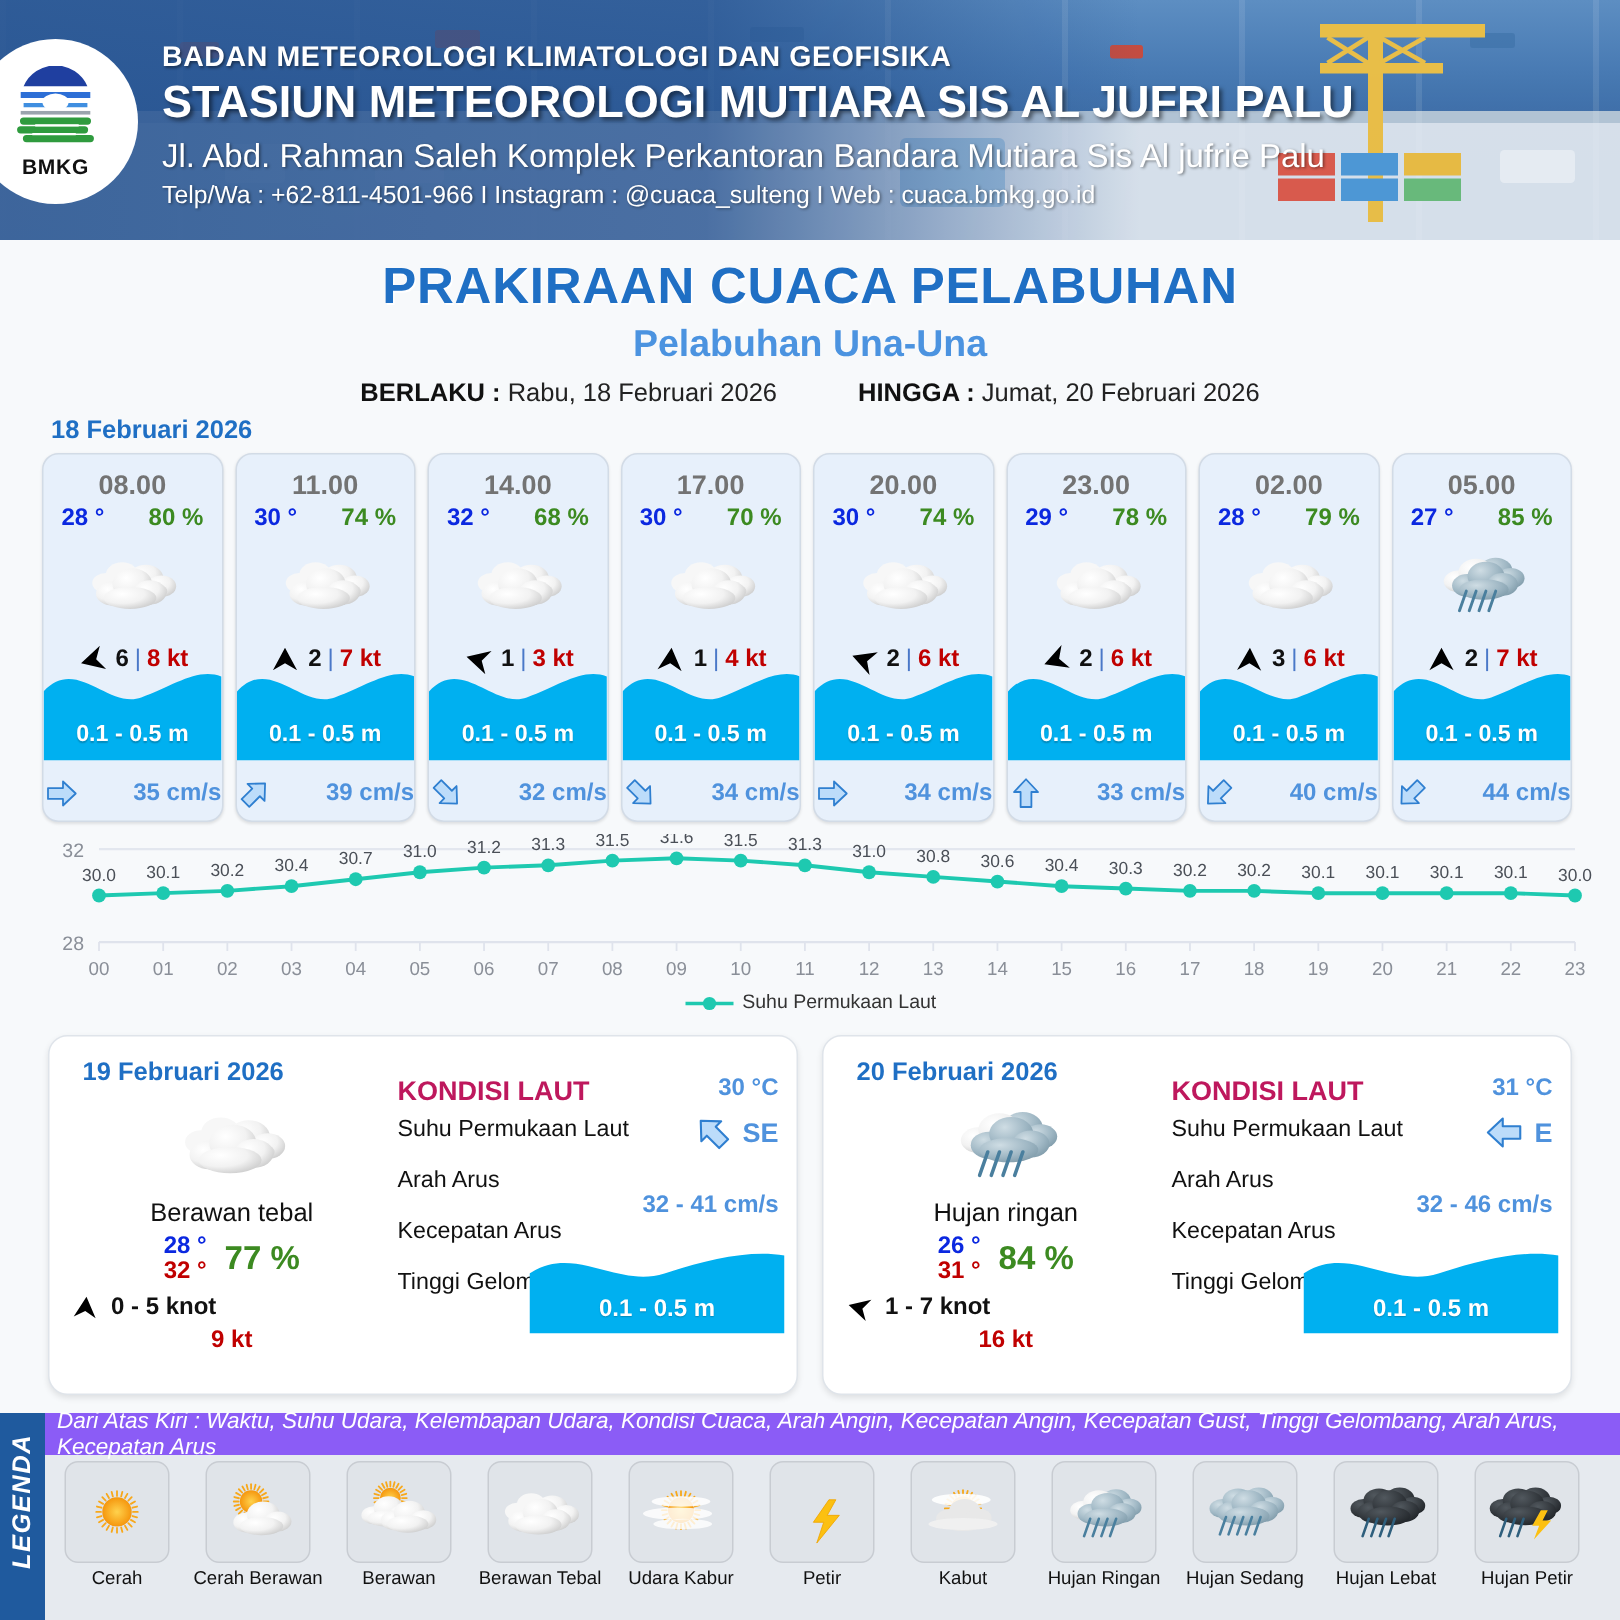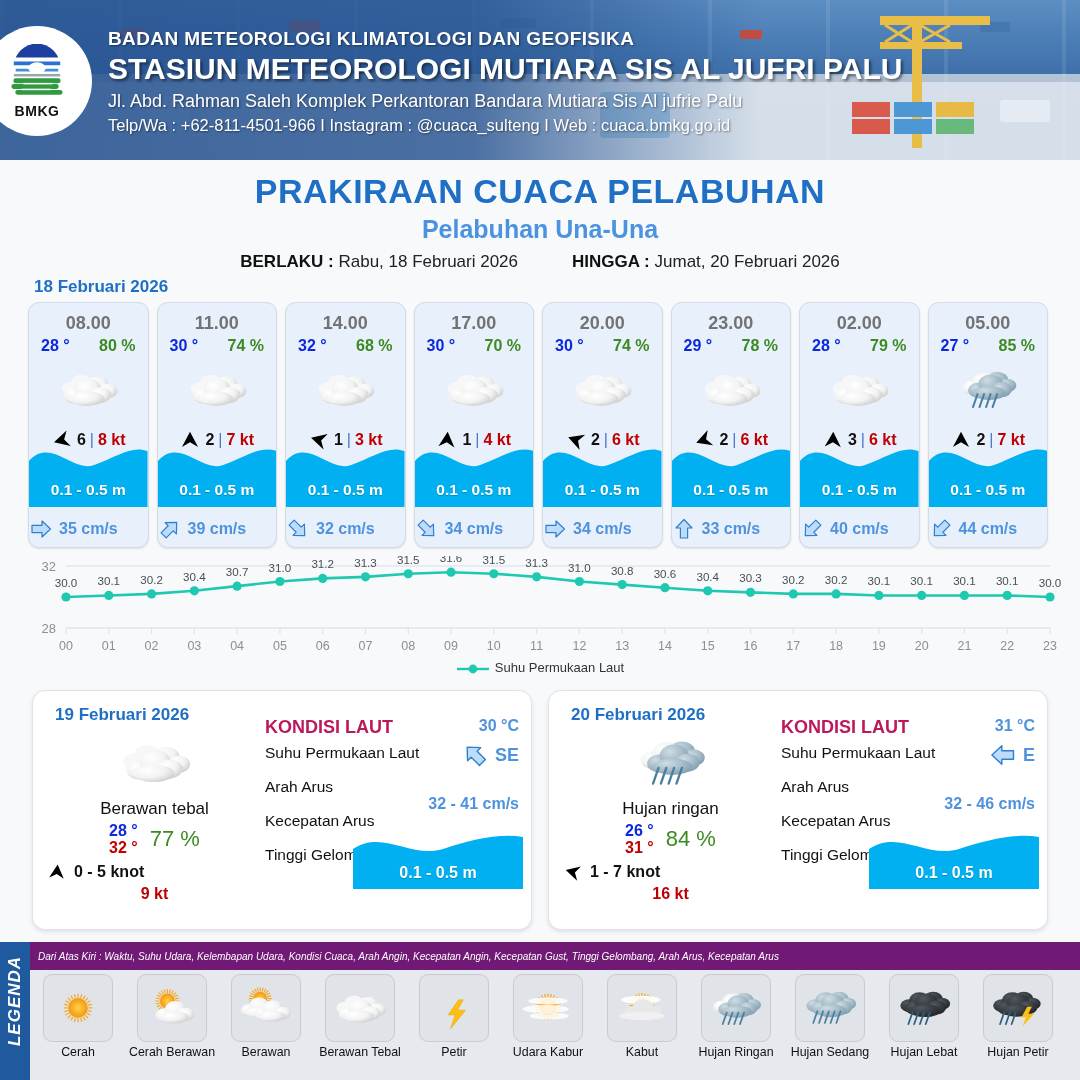--- a/index.html
+++ b/index.html
@@ -44,21 +44,21 @@
 
   #hdr-texts { position:absolute; left:108px; top:28px; width:900px; }
   .hdr-l1 {
     font-size:19px; font-weight:bold; color:#fff; letter-spacing:.4px;
     text-shadow:1px 1px 2px rgba(0,0,0,.45);
   }
   .hdr-l2 {
     font-size:30px; font-weight:bold; color:#fff; letter-spacing:0px; margin-top:2px;
     text-shadow:2px 2px 3px rgba(0,0,0,.5);
   }
-  .hdr-l3 { font-size:18px; color:#fff; margin-top:5px; text-shadow:1px 1px 2px rgba(0,0,0,.45); }
+  .hdr-l3 { font-size:22px; color:#fff; margin-top:5px; text-shadow:1px 1px 2px rgba(0,0,0,.45); }
   .hdr-l4 { font-size:16.5px; color:#fff; margin-top:4px; text-shadow:1px 1px 2px rgba(0,0,0,.45); }
 
   
   #title-main {
     position:absolute; left:0; top:172px; width:1080px; text-align:center;
     font-size:34px; font-weight:bold; color:#1f6fc4; letter-spacing:.5px;
     text-shadow:1px 1px 0 rgba(255,255,255,.9);
   }
   #title-sub {
     position:absolute; left:0; top:215px; width:1080px; text-align:center;
@@ -103,21 +103,21 @@
   .wave-zone {
     position:absolute; left:0; bottom:40px; width:100%; height:68px;
   }
   .wave-svg { position:absolute; left:0; bottom:0; width:100%; height:68px; }
   .c-wave-txt {
     position:absolute; left:0; bottom:8px; width:100%; text-align:center;
     font-size:15.5px; font-weight:bold; color:#fff; text-shadow:0 1px 1px rgba(0,0,0,.22);
   }
   .c-cur {
     position:absolute; left:0; bottom:6px; width:100%;
-    display:flex; align-items:center; justify-content:flex-start; gap:6px;
+    display:flex; align-items:center; justify-content:space-between; gap:6px;
   }
   .c-cur-txt { font-size:16px; font-weight:bold; color:#4f92dd; }
 
   
   #chart {
     position:absolute; left:20px; top:556px; width:1044px; height:130px;
   }
   #chart-legend {
     position:absolute; left:0; top:660px; width:1080px; text-align:center;
     font-size:13px; color:#333;
@@ -138,21 +138,21 @@
     position:absolute; left:22px; top:14px;
     font-size:17px; font-weight:bold; color:#1f6fc4;
   }
   .dp-left { position:absolute; left:14px; top:40px; width:215px; text-align:center; }
   .dp-icon { height:62px; display:flex; align-items:center; justify-content:center; }
   .dp-cond { font-size:17px; color:#111; margin-top:6px; }
   .dp-tr { display:flex; align-items:center; justify-content:center; gap:12px; margin-top:3px; }
   .dp-temps { display:flex; flex-direction:column; line-height:1.08; }
   .dp-tmin { font-size:16px; font-weight:bold; color:#0b28e0; }
   .dp-tmax { font-size:16px; font-weight:bold; color:#c00000; }
-  .dp-hum { font-size:22px; font-weight:normal; color:#3c8a21; }
+  .dp-hum { font-size:22px; font-weight:bold; color:#3c8a21; }
   .dp-wind { display:flex; align-items:center; justify-content:flex-start; gap:7px; margin-top:5px; }
   .dp-wind-txt { font-size:16px; font-weight:bold; color:#111; }
   .dp-gust { font-size:16px; font-weight:bold; color:#c00000; margin-top:3px; }
 
   .dp-right { position:absolute; left:232px; top:26px; width:258px; }
   .dp-sea-title { font-size:18px; font-weight:bold; color:#be185d; margin-bottom:6px; }
   .dp-kv { position:relative; height:34px; }
   .dp-k { font-size:15.5px; color:#111; }
   .dp-v { font-size:16px; font-weight:bold; color:#4f92dd; }
   .v-sst { position:absolute; right:4px; top:0; }
@@ -173,21 +173,21 @@
     position:absolute; left:0; top:0; width:30px; height:138px;
     background:#1f5a9e;
   }
   #legend-side span {
     position:absolute; left:-39px; top:49px; width:108px;
     transform:rotate(-90deg); text-align:center;
     color:#fff; font-size:17px; font-weight:bold; font-style:italic; letter-spacing:1px;
   }
   #legend-note {
     position:absolute; left:30px; top:0; width:1050px; height:28px;
-    background:#701a75; color:#fff; font-style:italic; font-size:10px;
+    background:#8b5cf6; color:#fff; font-style:italic; font-size:15px;
     display:flex; align-items:center; padding-left:8px;
   }
   #legend-items {
     position:absolute; left:34px; top:32px; width:1040px; height:100px;
     display:flex; gap:6px;
   }
   .lg-item { width:88px; text-align:center; }
   .lg-box {
     width:70px; height:68px; margin:0 auto;
     background:#e0e4e9; border:1px solid #c8ccd2; border-radius:9px;
@@ -1387,51 +1387,20 @@
               </g>
             </g>
           </svg>
         </div>
         <div class="lg-lbl">Berawan Tebal</div>
       </div>
       <div class="lg-item">
         <div class="lg-box">
           <svg viewBox="0 0 100 78" width="58" height="45">
             <defs>
-              <radialGradient id="gWpetir" cx="35%" cy="32%" r="78%">
-                <stop offset="0%" stop-color="#ffffff"></stop>
-                <stop offset="55%" stop-color="#f2f2f2"></stop>
-                <stop offset="100%" stop-color="#c9c9c9"></stop>
-              </radialGradient>
-              <radialGradient id="gGpetir" cx="35%" cy="30%" r="80%">
-                <stop offset="0%" stop-color="#cfdde4"></stop>
-                <stop offset="60%" stop-color="#9fb7c4"></stop>
-                <stop offset="100%" stop-color="#7d99a8"></stop>
-              </radialGradient>
-              <radialGradient id="gDpetir" cx="35%" cy="28%" r="82%">
-                <stop offset="0%" stop-color="#51585e"></stop>
-                <stop offset="60%" stop-color="#33383d"></stop>
-                <stop offset="100%" stop-color="#1e2226"></stop>
-              </radialGradient>
-              <radialGradient id="gSpetir" cx="50%" cy="50%" r="50%">
-                <stop offset="0%" stop-color="#ffd24d"></stop>
-                <stop offset="100%" stop-color="#f5960d"></stop>
-              </radialGradient>
-            </defs>
-            <g>
-              <path d="M58 24 L40 50 L52 50 L44 74 L70 42 L56 42 L66 24 Z" fill="#fcc011" stroke="#f0a500" stroke-width="1"></path>
-            </g>
-          </svg>
-        </div>
-        <div class="lg-lbl">Petir</div>
-      </div>
-      <div class="lg-item">
-        <div class="lg-box">
-          <svg viewBox="0 0 100 78" width="58" height="45">
-            <defs>
               <radialGradient id="gWudara-kabur" cx="35%" cy="32%" r="78%">
                 <stop offset="0%" stop-color="#ffffff"></stop>
                 <stop offset="55%" stop-color="#f2f2f2"></stop>
                 <stop offset="100%" stop-color="#c9c9c9"></stop>
               </radialGradient>
               <radialGradient id="gGudara-kabur" cx="35%" cy="30%" r="80%">
                 <stop offset="0%" stop-color="#cfdde4"></stop>
                 <stop offset="60%" stop-color="#9fb7c4"></stop>
                 <stop offset="100%" stop-color="#7d99a8"></stop>
               </radialGradient>
@@ -1471,20 +1440,51 @@
               <line x1="64.28941916244324" y1="27.749999999999993" x2="69.05255888325765" y2="24.99999999999999" stroke="#f7a81b" stroke-width="2.1" stroke-linecap="round"></line>
               <line x1="65.93777613376963" y1="31.729485755808394" x2="71.2503681783595" y2="30.305981007744524" stroke="#f7a81b" stroke-width="2.1" stroke-linecap="round"></line>
               <circle cx="50" cy="36" r="15" fill="url(#gSudara-kabur)"></circle>
               <ellipse cx="50" cy="26" rx="34" ry="6" fill="#ffffff" opacity=".85"></ellipse>
               <ellipse cx="46" cy="40" rx="40" ry="7" fill="#ffffff" opacity=".82"></ellipse>
               <ellipse cx="52" cy="52" rx="34" ry="6" fill="#ffffff" opacity=".8"></ellipse>
             </g>
           </svg>
         </div>
         <div class="lg-lbl">Udara Kabur</div>
+      </div>
+      <div class="lg-item">
+        <div class="lg-box">
+          <svg viewBox="0 0 100 78" width="58" height="45">
+            <defs>
+              <radialGradient id="gWpetir" cx="35%" cy="32%" r="78%">
+                <stop offset="0%" stop-color="#ffffff"></stop>
+                <stop offset="55%" stop-color="#f2f2f2"></stop>
+                <stop offset="100%" stop-color="#c9c9c9"></stop>
+              </radialGradient>
+              <radialGradient id="gGpetir" cx="35%" cy="30%" r="80%">
+                <stop offset="0%" stop-color="#cfdde4"></stop>
+                <stop offset="60%" stop-color="#9fb7c4"></stop>
+                <stop offset="100%" stop-color="#7d99a8"></stop>
+              </radialGradient>
+              <radialGradient id="gDpetir" cx="35%" cy="28%" r="82%">
+                <stop offset="0%" stop-color="#51585e"></stop>
+                <stop offset="60%" stop-color="#33383d"></stop>
+                <stop offset="100%" stop-color="#1e2226"></stop>
+              </radialGradient>
+              <radialGradient id="gSpetir" cx="50%" cy="50%" r="50%">
+                <stop offset="0%" stop-color="#ffd24d"></stop>
+                <stop offset="100%" stop-color="#f5960d"></stop>
+              </radialGradient>
+            </defs>
+            <g>
+              <path d="M58 24 L40 50 L52 50 L44 74 L70 42 L56 42 L66 24 Z" fill="#fcc011" stroke="#f0a500" stroke-width="1"></path>
+            </g>
+          </svg>
+        </div>
+        <div class="lg-lbl">Petir</div>
       </div>
       <div class="lg-item">
         <div class="lg-box">
           <svg viewBox="0 0 100 78" width="58" height="45">
             <defs>
               <radialGradient id="gWkabut" cx="35%" cy="32%" r="78%">
                 <stop offset="0%" stop-color="#ffffff"></stop>
                 <stop offset="55%" stop-color="#f2f2f2"></stop>
                 <stop offset="100%" stop-color="#c9c9c9"></stop>
               </radialGradient>

